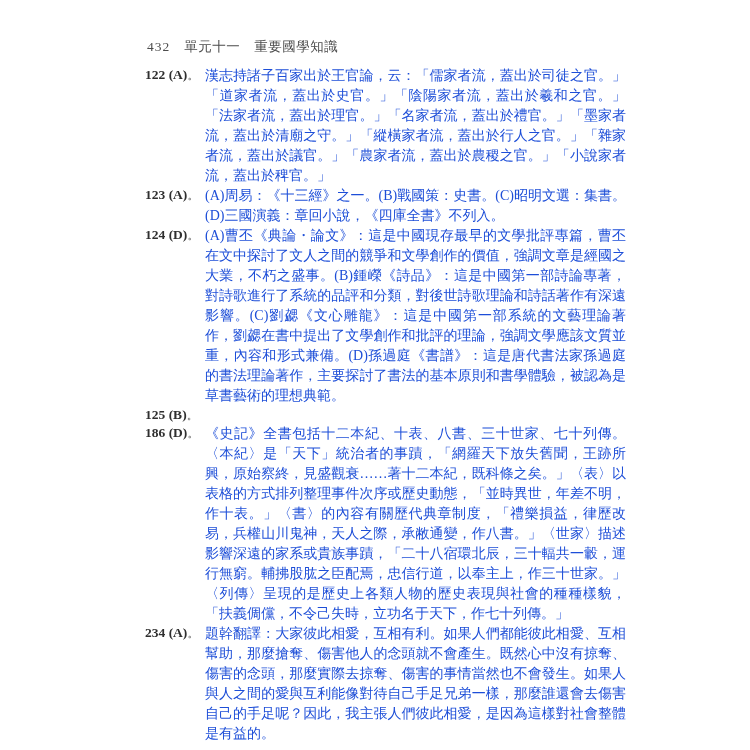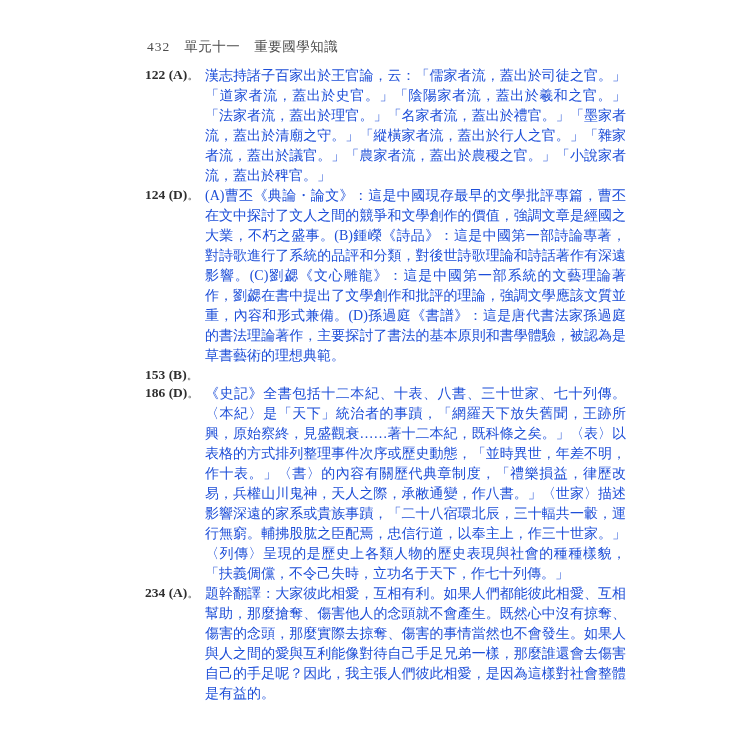--- a/index.html
+++ b/index.html
@@ -74,28 +74,32 @@
     <span class="pagenum">432</span><span>單元十一　重要國學知識</span>
   </div>
 
   <div class="answers">
 
     <div class="item">
       <div class="label"><span>122</span> <span>(A)</span><span class="sep">。</span></div>
       <div class="body-text">漢志持諸子百家出於王官論，云：「儒家者流，蓋出於司徒之官。」「道家者流，蓋出於史官。」「陰陽家者流，蓋出於羲和之官。」「法家者流，蓋出於理官。」「名家者流，蓋出於禮官。」「墨家者流，蓋出於清廟之守。」「縱橫家者流，蓋出於行人之官。」「雜家者流，蓋出於議官。」「農家者流，蓋出於農稷之官。」「小說家者流，蓋出於稗官。」</div>
     </div>
 
+    <div class="item">
+      <div class="label"><span>123</span> <span>(A)</span><span class="sep">。</span></div>
+      <div class="body-text">(A)周易：《十三經》之一。(B)戰國策：史書。(C)昭明文選：集書。(D)三國演義：章回小說，《四庫全書》不列入。</div>
+    </div>
 
     <div class="item">
       <div class="label"><span>124</span> <span>(D)</span><span class="sep">。</span></div>
       <div class="body-text">(A)曹丕《典論・論文》：這是中國現存最早的文學批評專篇，曹丕在文中探討了文人之間的競爭和文學創作的價值，強調文章是經國之大業，不朽之盛事。(B)鍾嶸《詩品》：這是中國第一部詩論專著，對詩歌進行了系統的品評和分類，對後世詩歌理論和詩話著作有深遠影響。(C)劉勰《文心雕龍》：這是中國第一部系統的文藝理論著作，劉勰在書中提出了文學創作和批評的理論，強調文學應該文質並重，內容和形式兼備。(D)孫過庭《書譜》：這是唐代書法家孫過庭的書法理論著作，主要探討了書法的基本原則和書學體驗，被認為是草書藝術的理想典範。</div>
     </div>
 
     <div class="item">
-      <div class="label"><span>153</span> <span>(B)</span><span class="sep">。</span></div>
+      <div class="label"><span>125</span> <span>(B)</span><span class="sep">。</span></div>
     </div>
 
     <div class="item">
       <div class="label"><span>186</span> <span>(D)</span><span class="sep">。</span></div>
       <div class="body-text">《史記》全書包括十二本紀、十表、八書、三十世家、七十列傳。〈本紀〉是「天下」統治者的事蹟，「網羅天下放失舊聞，王跡所興，原始察終，見盛觀衰……著十二本紀，既科條之矣。」〈表〉以表格的方式排列整理事件次序或歷史動態，「並時異世，年差不明，作十表。」〈書〉的內容有關歷代典章制度，「禮樂損益，律歷改易，兵權山川鬼神，天人之際，承敝通變，作八書。」〈世家〉描述影響深遠的家系或貴族事蹟，「二十八宿環北辰，三十輻共一轂，運行無窮。輔拂股肱之臣配焉，忠信行道，以奉主上，作三十世家。」〈列傳〉呈現的是歷史上各類人物的歷史表現與社會的種種樣貌，「扶義倜儻，不令己失時，立功名于天下，作七十列傳。」</div>
     </div>
 
     <div class="item">
       <div class="label"><span>234</span> <span>(A)</span><span class="sep">。</span></div>
       <div class="body-text">題幹翻譯：大家彼此相愛，互相有利。如果人們都能彼此相愛、互相幫助，那麼搶奪、傷害他人的念頭就不會產生。既然心中沒有掠奪、傷害的念頭，那麼實際去掠奪、傷害的事情當然也不會發生。如果人與人之間的愛與互利能像對待自己手足兄弟一樣，那麼誰還會去傷害自己的手足呢？因此，我主張人們彼此相愛，是因為這樣對社會整體是有益的。</div>

